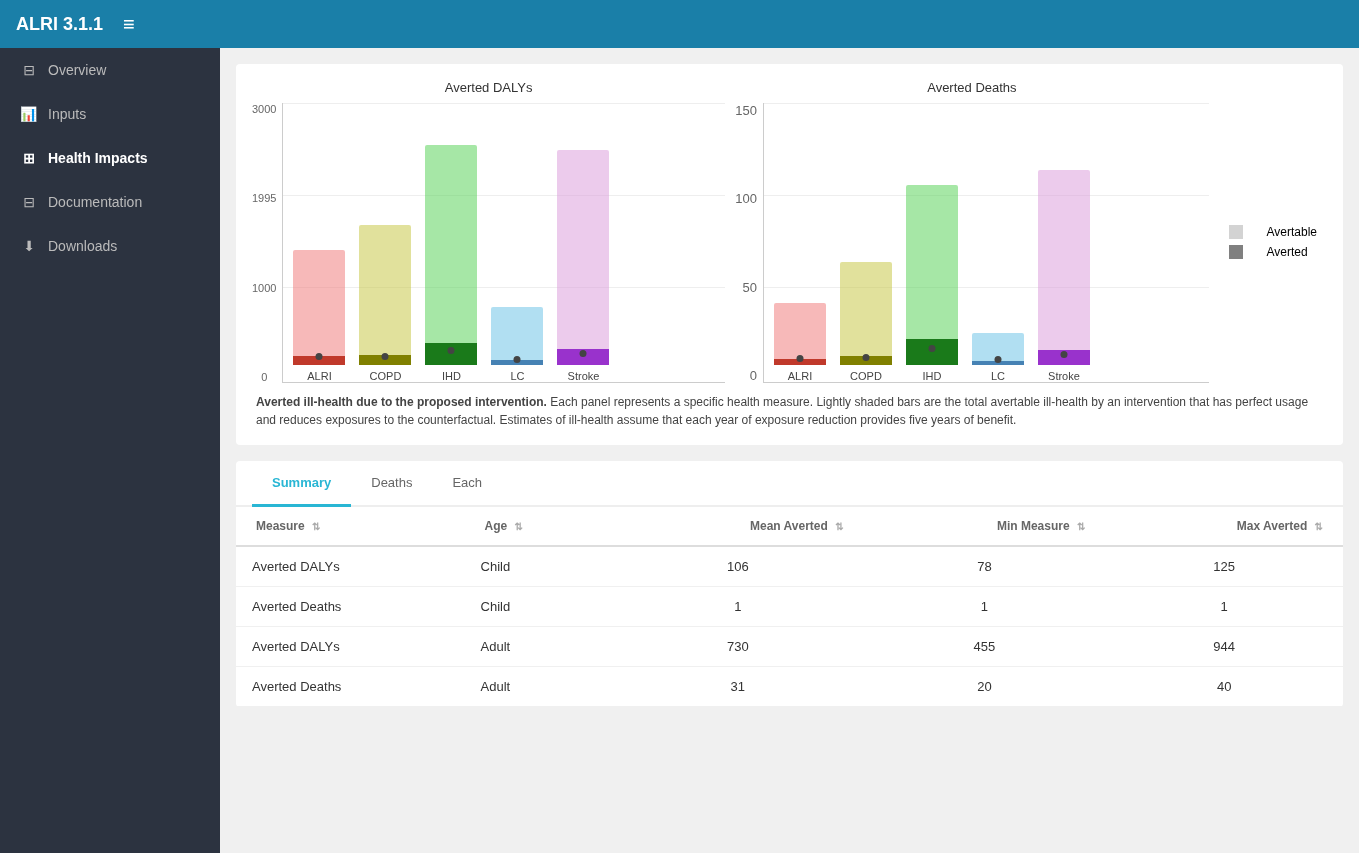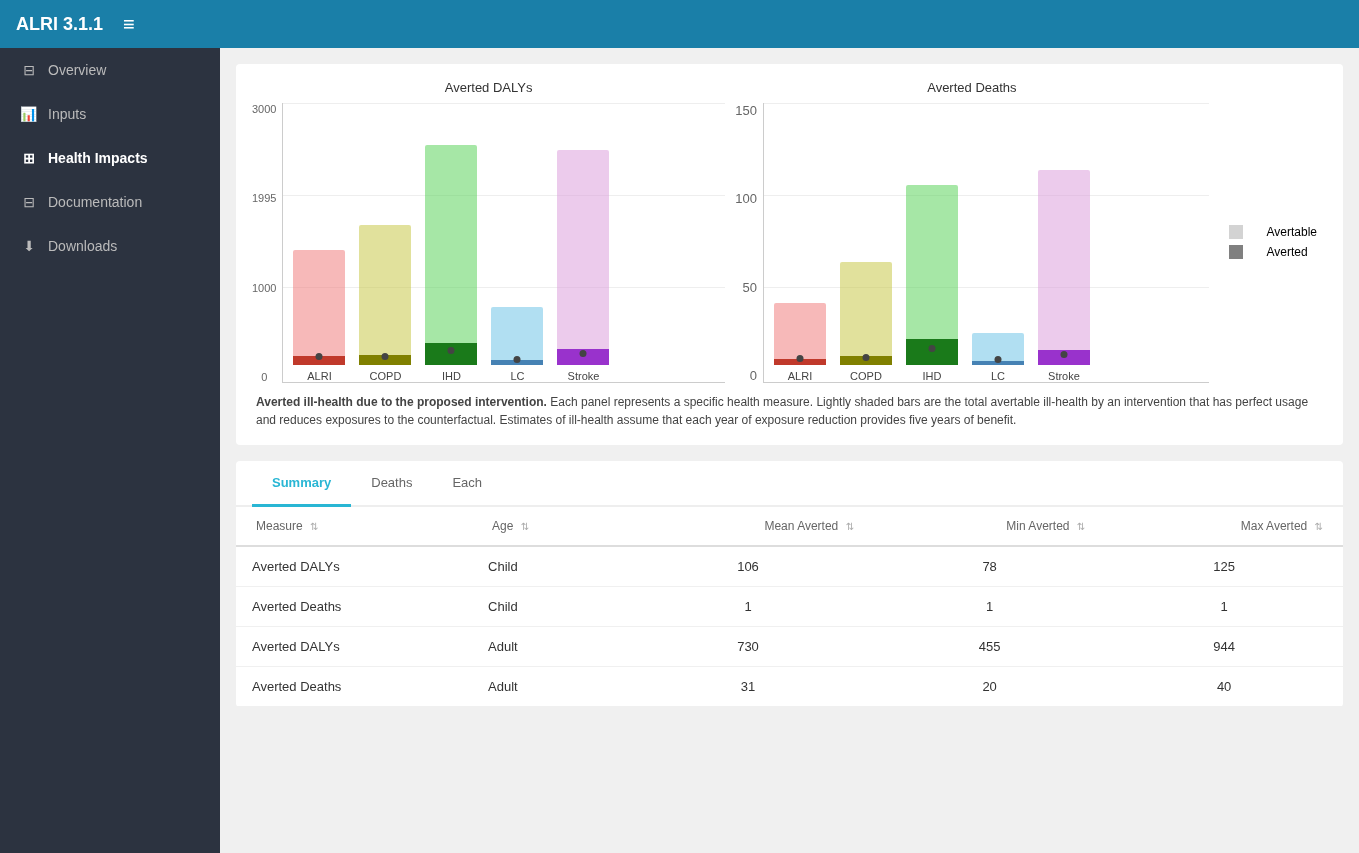--- a/index.html
+++ b/index.html
@@ -118,21 +118,21 @@
     .data-table {
       width: 100%;
       border-collapse: collapse;
     }
     .data-table th {
       padding: 12px 20px;
       text-align: left;
       font-size: 12px;
       color: #666;
       border-bottom: 2px solid #ddd;
-      font-weight: normal;
+      font-weight: bold;
     }
     .data-table th.right { text-align: right; }
     .data-table td {
       padding: 12px 16px;
       font-size: 13px;
       border-bottom: 1px solid #f0f0f0;
       color: #333;
     }
     .data-table td.right { text-align: center; }
     .sort-icon { font-size: 10px; color: #aaa; margin-left: 4px; }
@@ -347,21 +347,21 @@
             </th>
             <th>
               <span>Age</span>
               <span class="sort-icon">⇅</span>
             </th>
             <th class="right">
               <span>Mean Averted</span>
               <span class="sort-icon">⇅</span>
             </th>
             <th class="right">
-              <span>Min Averted</span>
+              <span>Min Measure</span>
               <span class="sort-icon">⇅</span>
             </th>
             <th class="right">
               <span>Max Averted</span>
               <span class="sort-icon">⇅</span>
             </th>
           </tr>
         </thead>
         <tbody id="table-body">
         <tr>

